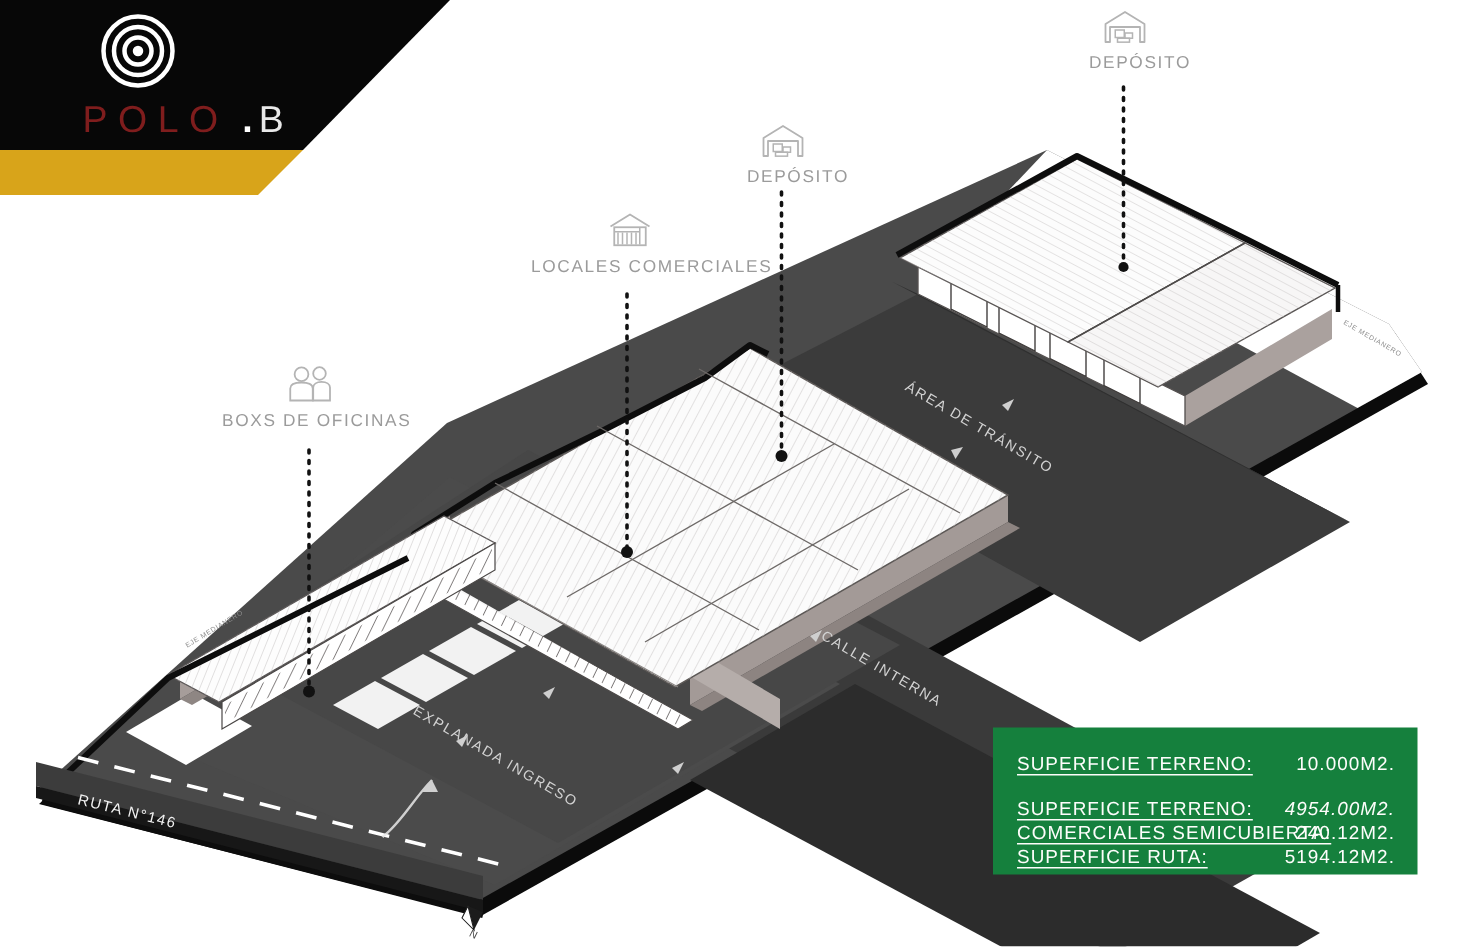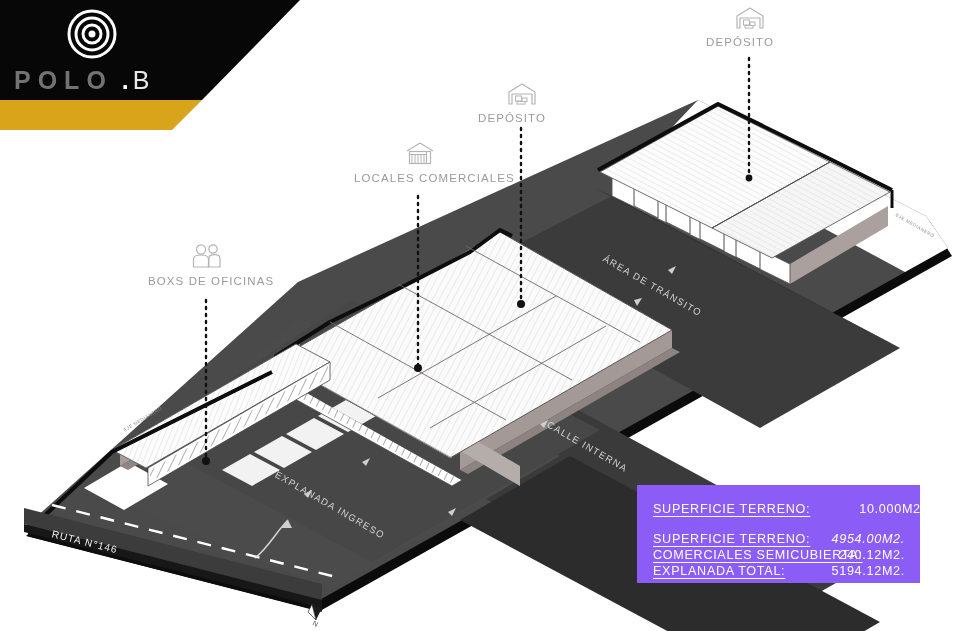--- a/index.html
+++ b/index.html
@@ -11,36 +11,36 @@
   .brand-block{position:absolute;left:0;top:0;width:300px;height:130px;}
   .brand-black{position:absolute;left:0;top:0;width:300px;height:100px;
       background:#070707;
       clip-path:polygon(0 0, 300px 0, 202px 100px, 0 100px);}
   .brand-gold{position:absolute;left:0;top:100px;width:250px;height:30px;
       background:#d8a41a;
       clip-path:polygon(0 0, 202px 0, 172px 30px, 0 30px);}
   .logo-mark{position:absolute;left:66px;top:8px;width:52px;height:52px;}
   .brand-text{position:absolute;left:14px;top:62px;height:36px;
       display:flex;align-items:center;}
-  .brand-polo{color:#737373;font-size:25px;font-weight:bold;letter-spacing:7px;}
+  .brand-polo{color:#7f1d1d;font-size:25px;font-weight:normal;letter-spacing:7px;margin-left:41px;}
   .brand-dot{color:#ffffff;font-size:25px;font-weight:bold;margin:0 4px 0 9px;}
   .brand-b{color:#e8e8e8;font-size:25px;font-weight:300;letter-spacing:1px;}
 
   
   .plan{position:absolute;left:0;top:0;width:977px;height:631px;}
 
   
-  .callout{position:absolute;text-align:left;}
+  .callout{position:absolute;text-align:right;}
   .callout .cico{display:block;margin:0 auto 4px auto;}
   .callout .clabel{display:block;color:#9b9b9b;font-size:11.5px;
       letter-spacing:1.1px;white-space:nowrap;}
 
   
-  .infobox{position:absolute;left:637px;top:485px;width:283px;height:98px;
-      background:#8b5cf6;}
+  .infobox{position:absolute;left:662px;top:485px;width:283px;height:98px;
+      background:#15803d;}
   .inforow{position:absolute;display:flex;align-items:baseline;
       font-size:12.6px;letter-spacing:.7px;color:#fdfdfb;}
   .infokey{text-decoration:underline;text-underline-offset:2.5px;
       text-decoration-thickness:1.2px;white-space:nowrap;}
   .infoval{position:absolute;text-align:right;font-size:12.6px;
       letter-spacing:.7px;color:#fdfdfb;white-space:nowrap;}
 
   
   .glabel{position:absolute;color:#d2d2d2;font-size:9.5px;letter-spacing:1.3px;
       white-space:nowrap;transform-origin:left center;}
@@ -289,31 +289,31 @@
   <div class="elabel" style="left:896px;top:212px;transform:rotate(30deg);">EJE MEDIANERO</div>
 
   <div class="elabel" style="left:124px;top:428px;transform:rotate(-31deg);">EJE MEDIANERO</div>
 
   <div class="northlabel" style="left:313px;top:619px;transform:rotate(26deg);">N</div>
 
   <div class="infobox">
     <div class="inforow" style="left:16px;top:17px;">
       <span class="infokey">SUPERFICIE TERRENO:</span>
     </div>
-    <div class="infoval" style="left:168px;top:17px;width:100px;padding-left:20px;">10.000M2.</div>
+    <div class="infoval" style="left:168px;top:17px;width:100px;">10.000M2.</div>
 
     <div class="inforow" style="left:16px;top:47px;">
       <span class="infokey">SUPERFICIE TERRENO:</span>
     </div>
     <div class="infoval" style="left:168px;top:47px;width:100px;font-style:italic;">4954.00M2.</div>
 
     <div class="inforow" style="left:16px;top:63px;">
       <span class="infokey">COMERCIALES SEMICUBIERTA:</span>
     </div>
     <div class="infoval" style="left:168px;top:63px;width:100px;">240.12M2.</div>
 
     <div class="inforow" style="left:16px;top:79px;">
-      <span class="infokey">EXPLANADA TOTAL:</span>
+      <span class="infokey">SUPERFICIE RUTA:</span>
     </div>
     <div class="infoval" style="left:168px;top:79px;width:100px;">5194.12M2.</div>
   </div>
 
 </div>
 
 </body></html>

